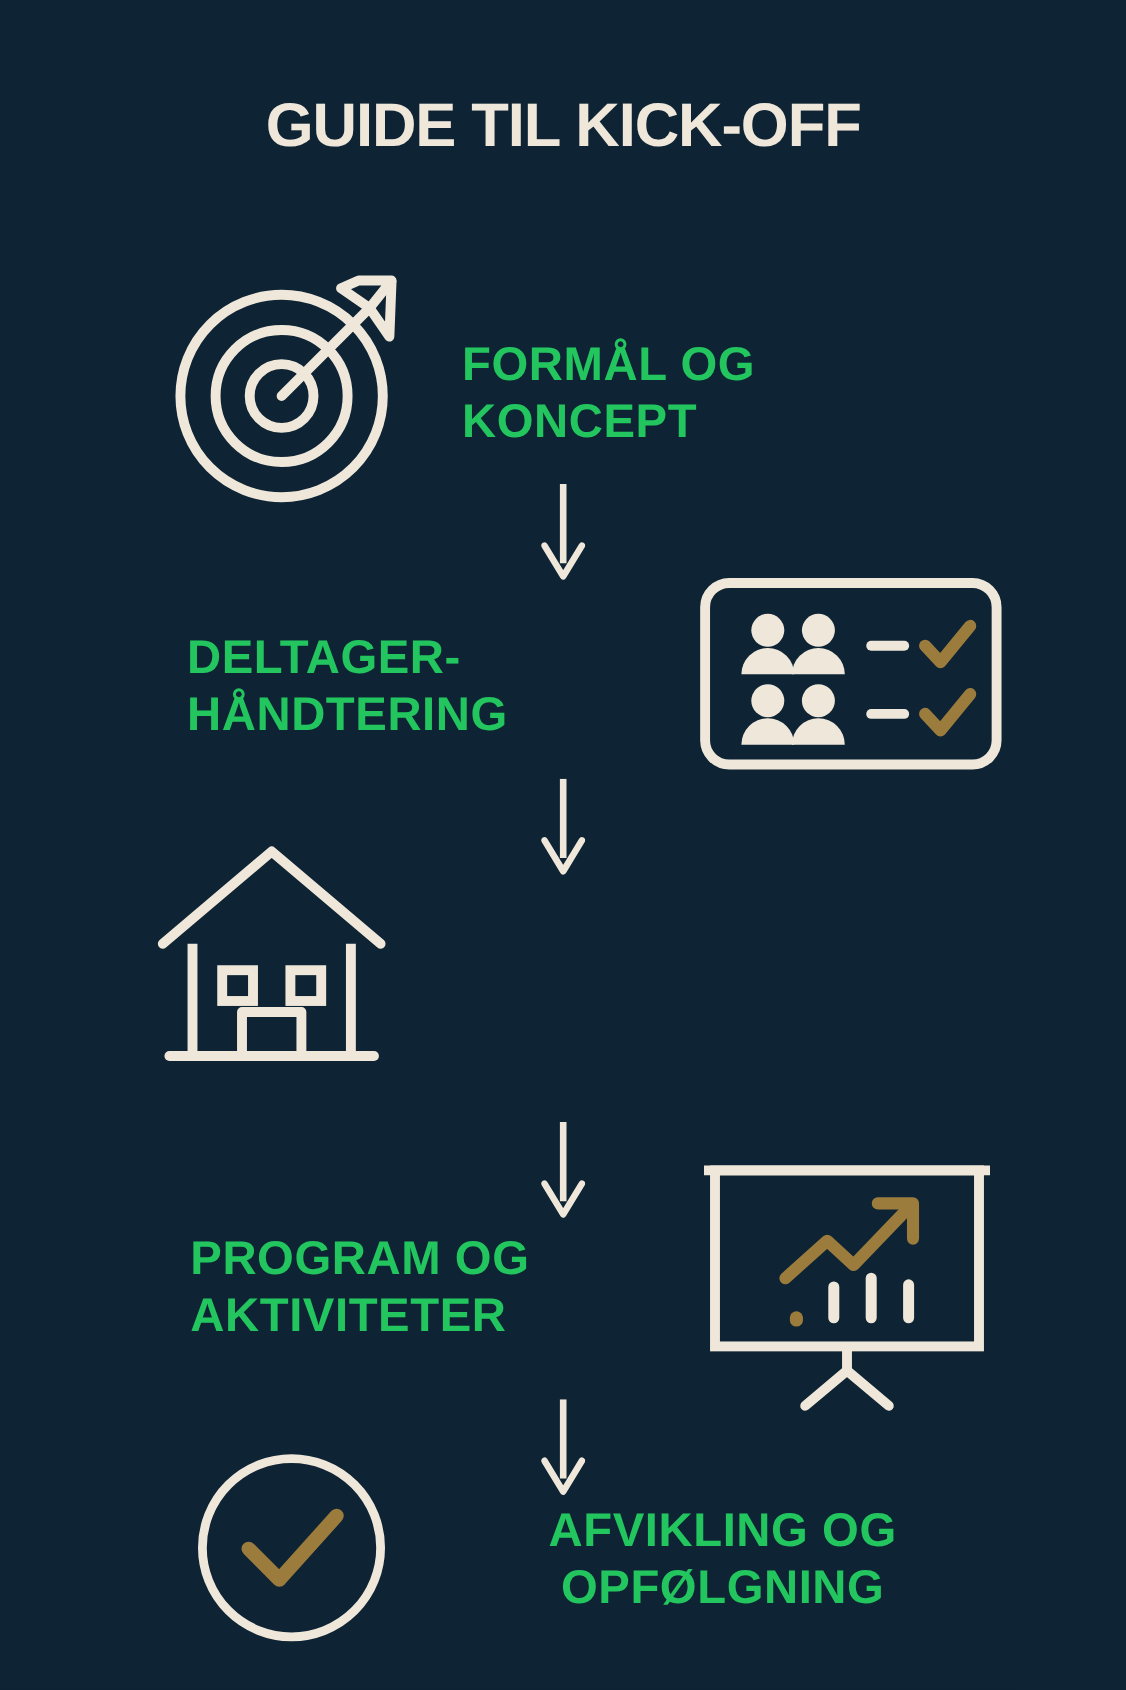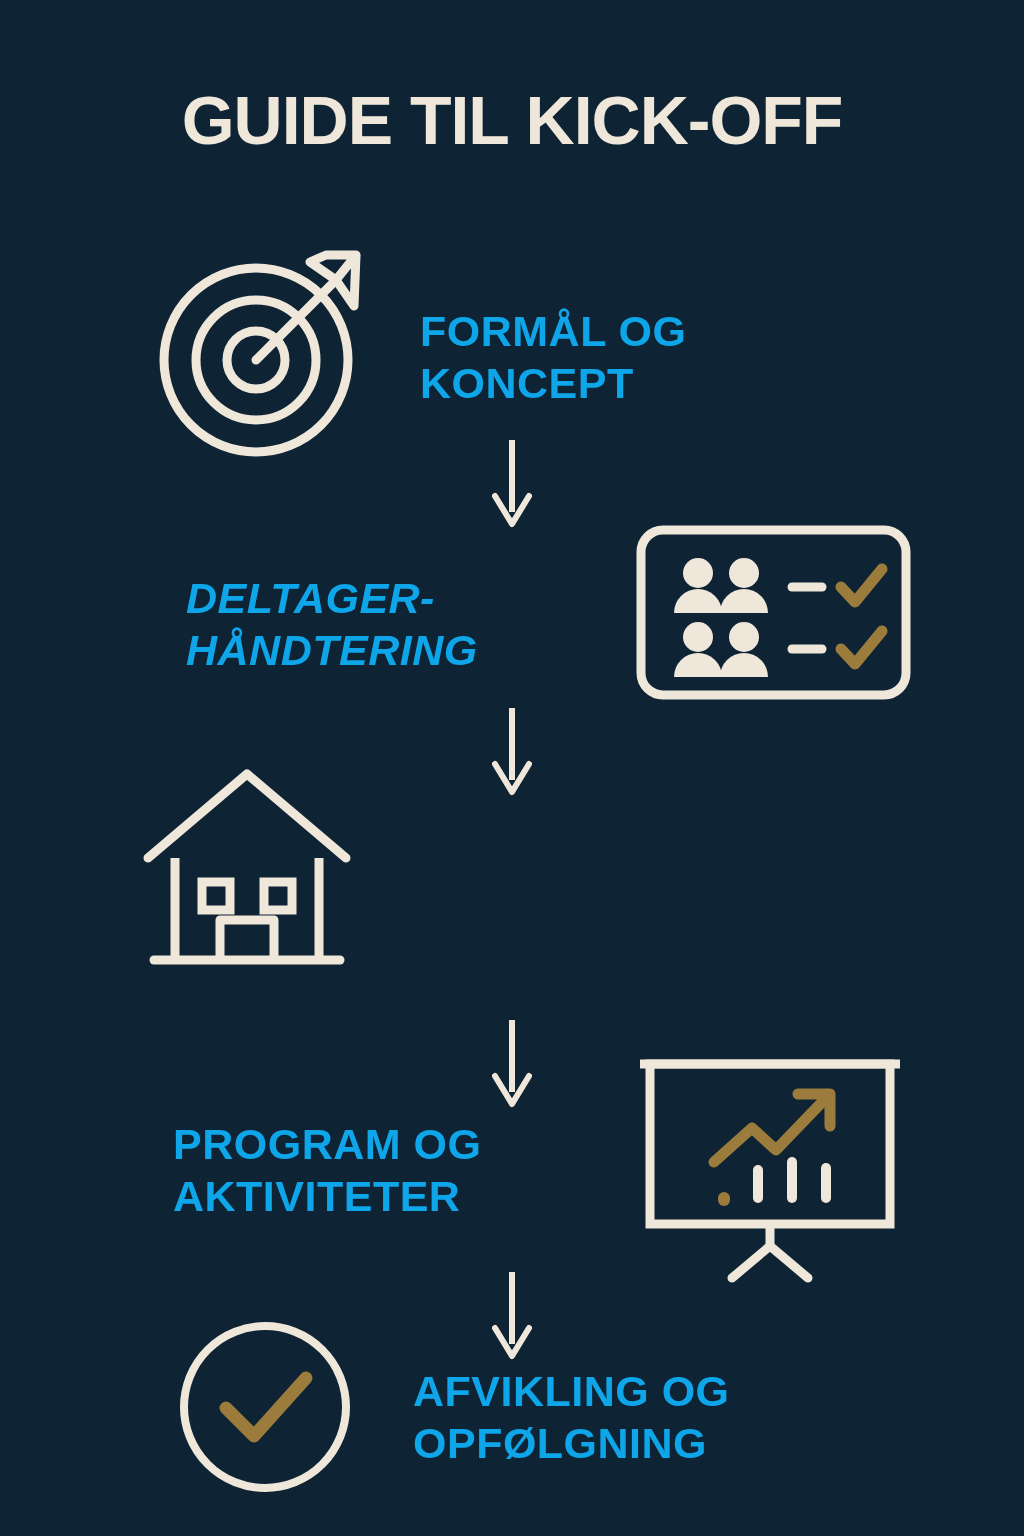--- a/index.html
+++ b/index.html
@@ -18,53 +18,53 @@
     width: 1024px;
     height: 1536px;
     background: #0e2434;
   }
   .title {
     position: absolute;
     top: 86px;
     left: 0;
     width: 1024px;
     text-align: center;
-    font-size: 68px;
+    font-size: 56px;
     line-height: 1;
     font-weight: bold;
     letter-spacing: -1px;
     color: #efe7da;
   }
 
   
   .step-text {
     position: absolute;
     font-size: 43px;
     font-weight: bold;
     line-height: 1.22;
     letter-spacing: 0.5px;
-    color: #0ea5e9;
+    color: #22c55e;
   }
 
   
   .arrow {
     position: absolute;
     width: 40px;
   }
 
   .icon {
     position: absolute;
   }
 
   
   #step1-text { top: 305px; left: 420px; width: 420px; }
-  #step2-text { top: 572px; left: 186px; width: 420px; font-style: italic; }
+  #step2-text { top: 572px; left: 170px; width: 420px; }
   #step3-text { top: 822px; left: 408px; width: 500px; }
   #step4-text { top: 1118px; left: 173px; width: 430px; }
-  #step5-text { top: 1365px; left: 413px; width: 430px; }
+  #step5-text { top: 1365px; left: 442px; width: 430px; text-align: center; }
 
   #icon-target   { top: 245px; left: 150px; }
   #icon-people   { top: 525px; left: 636px; }
   #icon-venue    { top: 760px; left: 140px; }
   #icon-board    { top: 1050px; left: 640px; }
   #icon-check    { top: 1320px; left: 178px; }
 
   #arrow1 { top: 440px; left: 492px; height: 90px; }
   #arrow2 { top: 708px; left: 492px; height: 90px; }
   #arrow3 { top: 1020px; left: 492px; height: 90px; }

